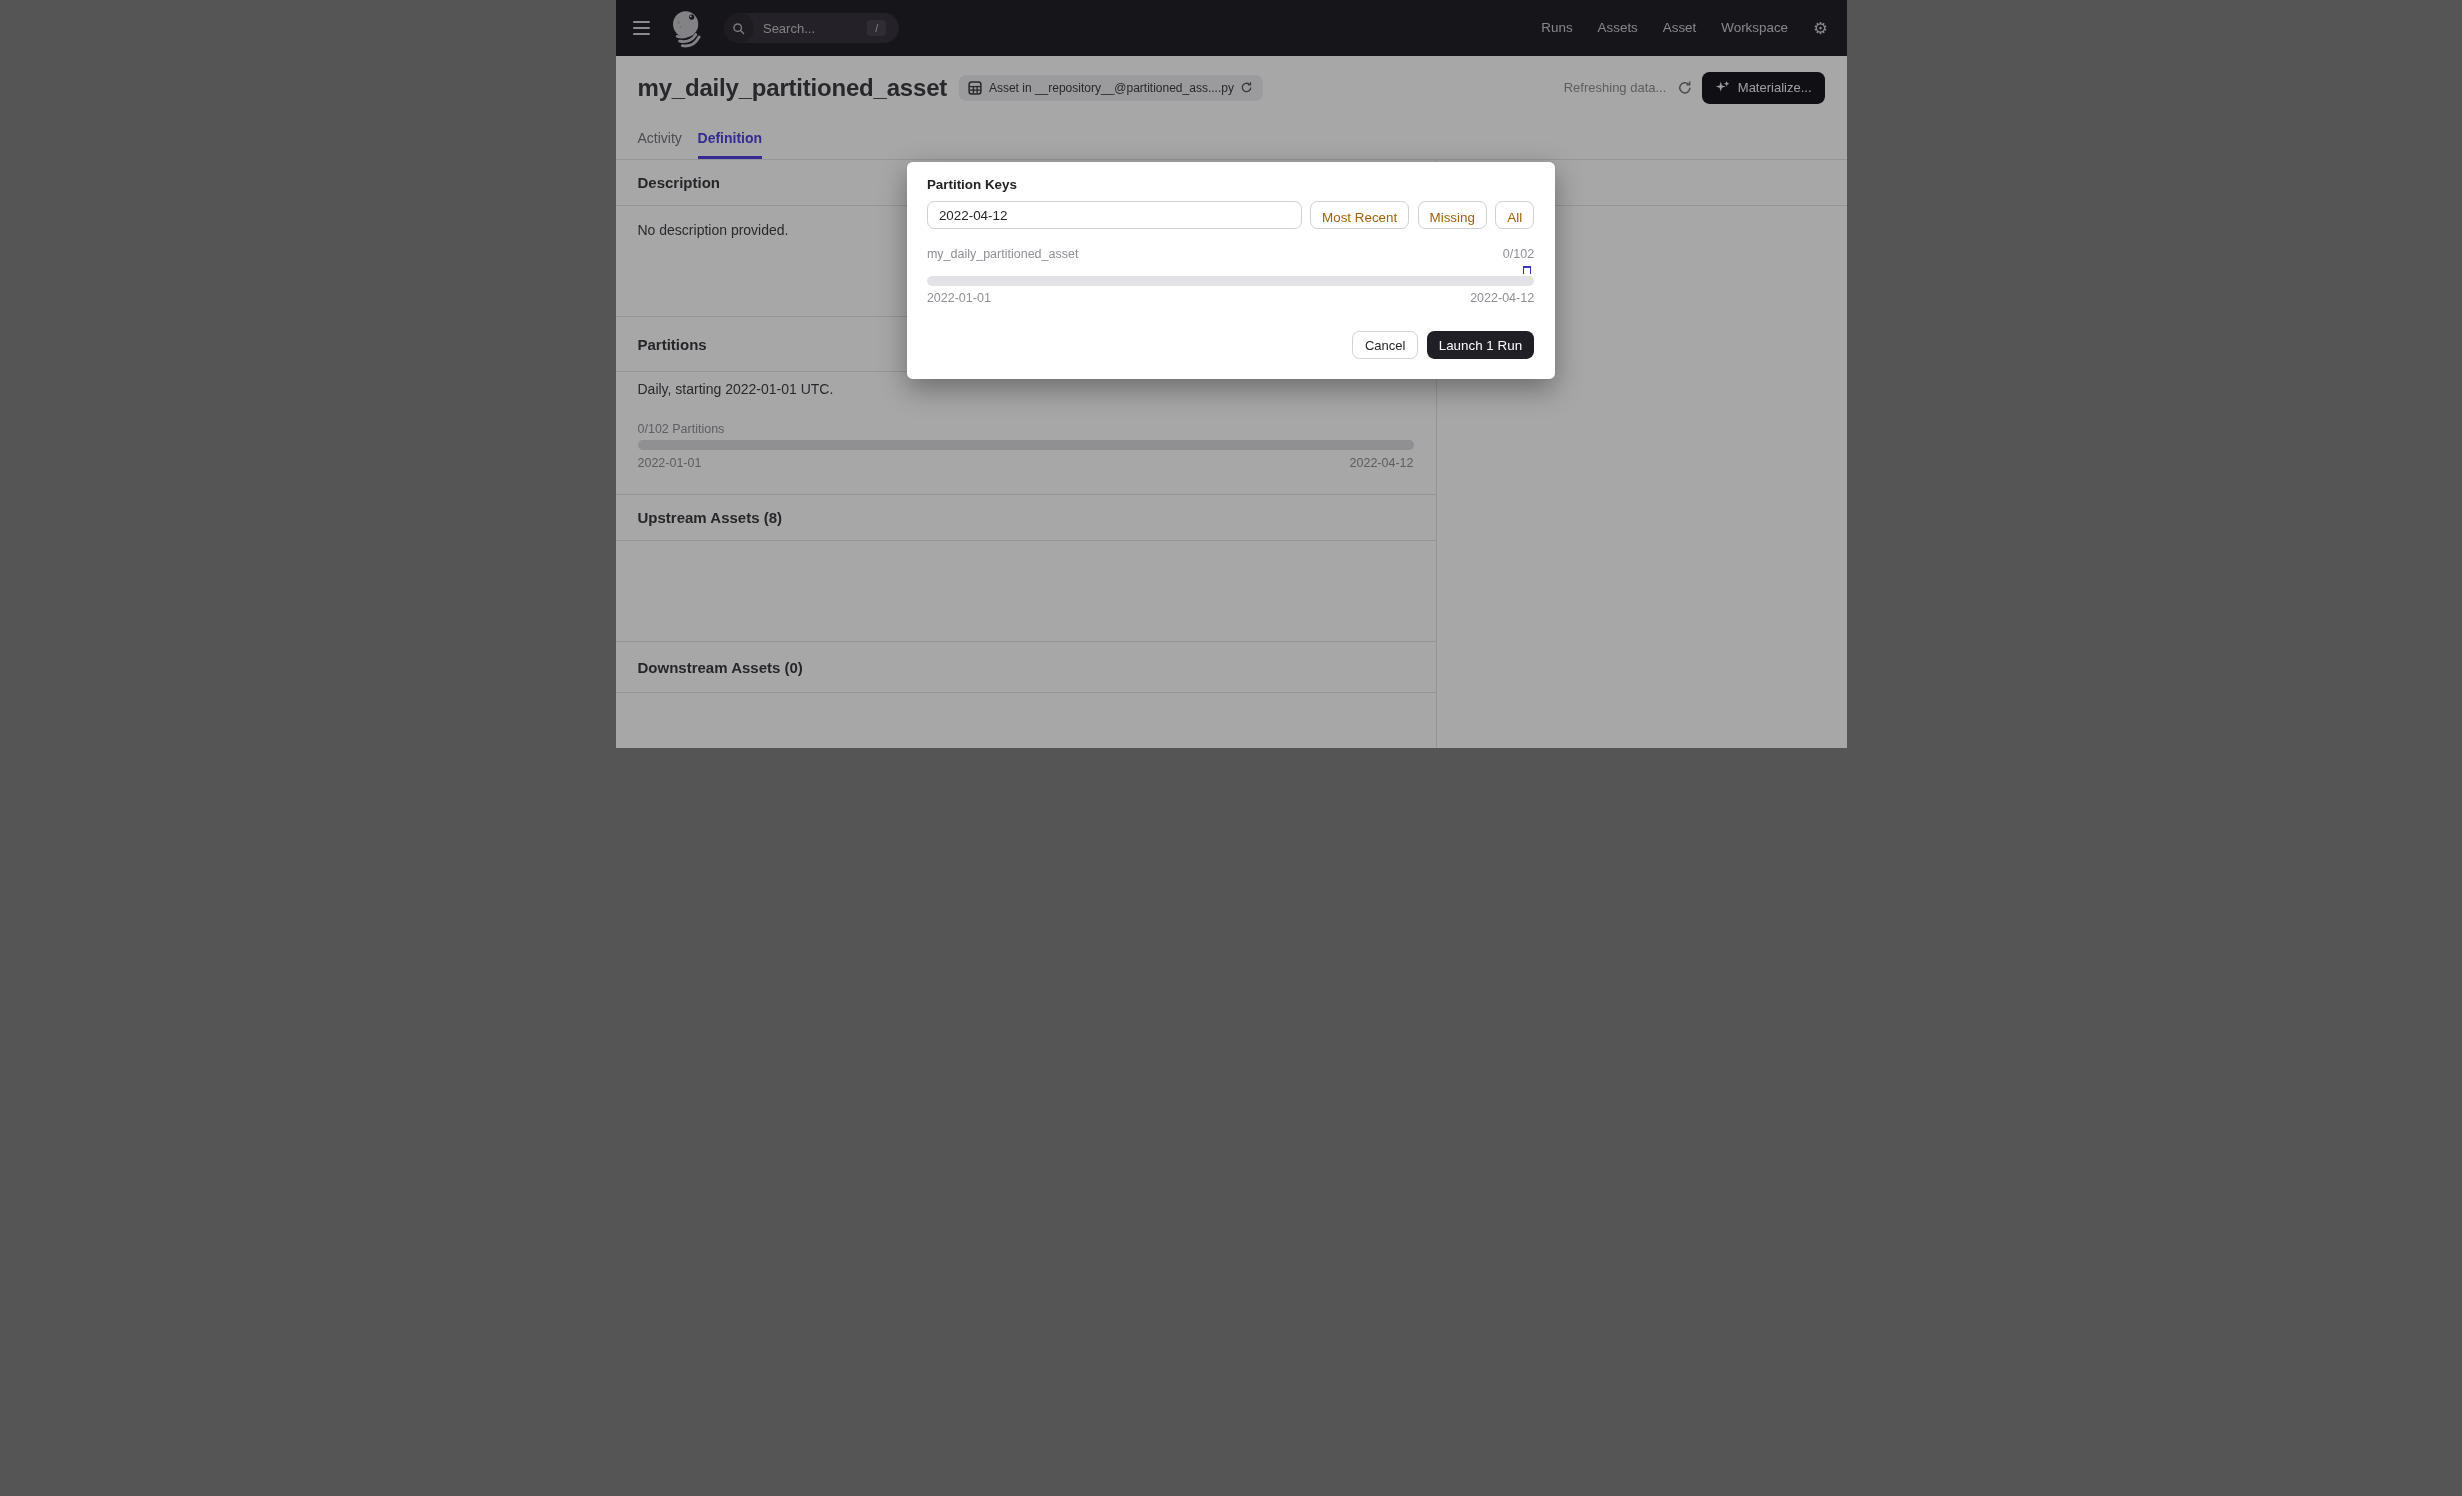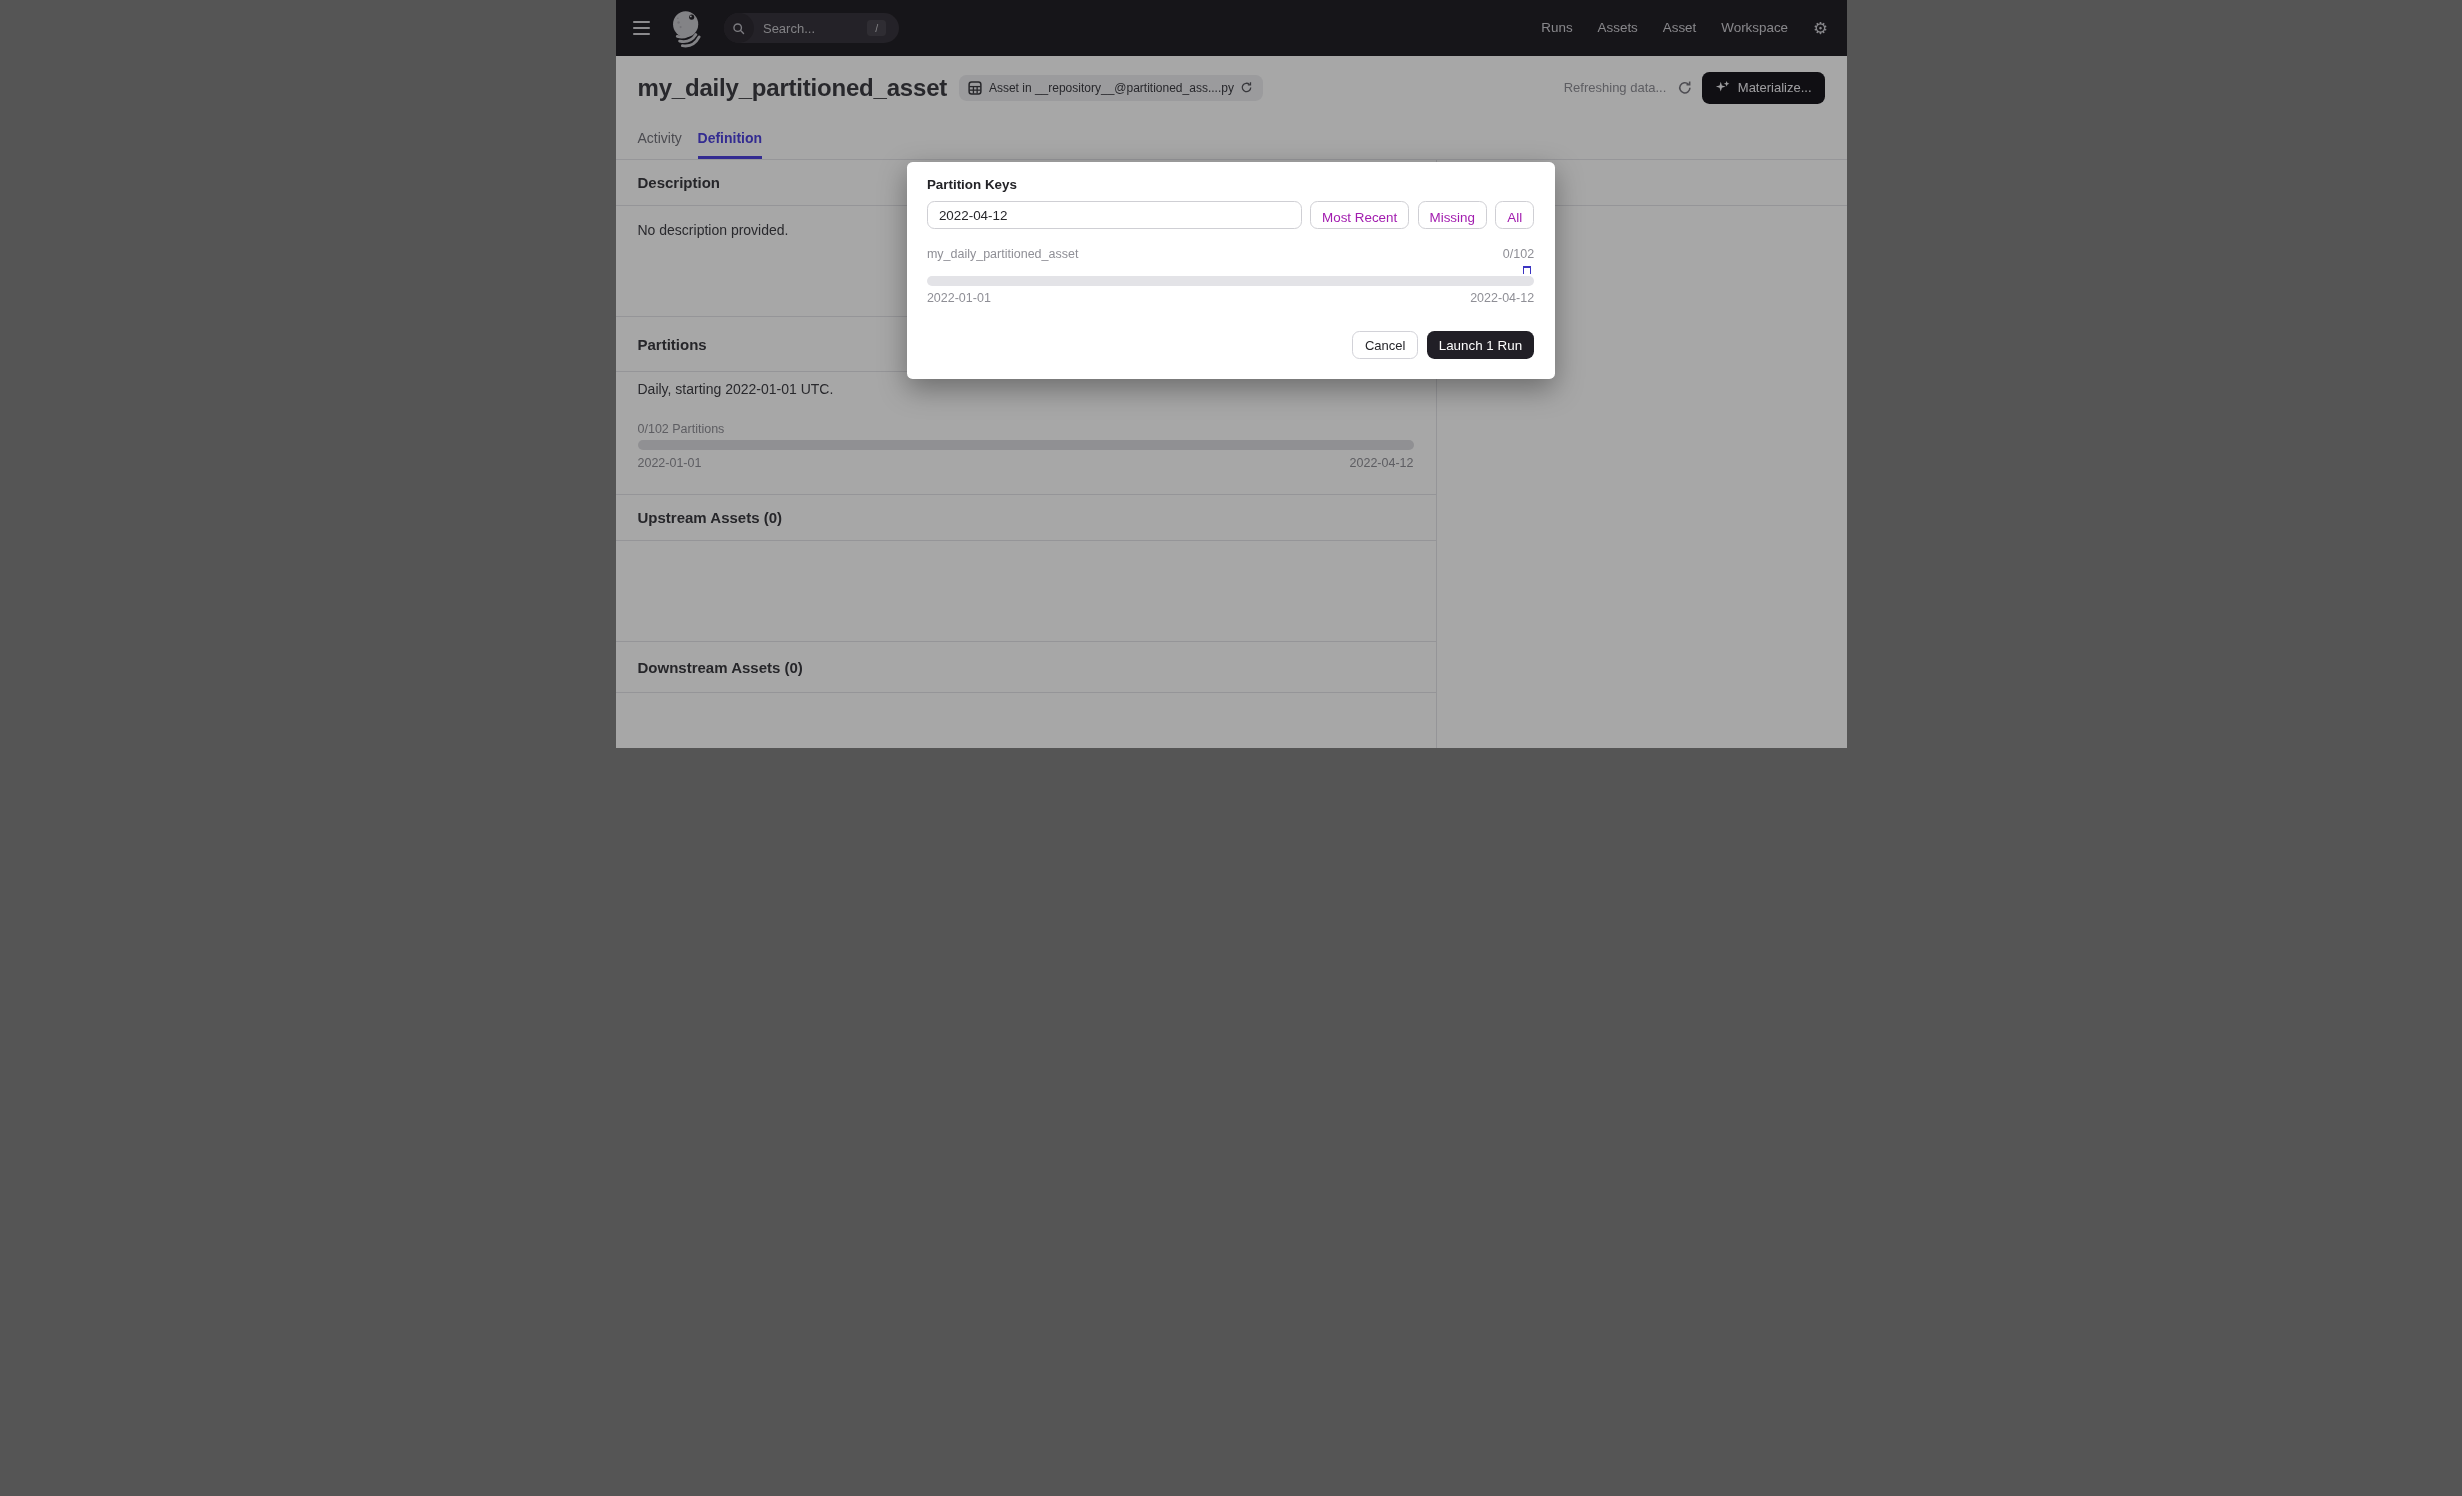--- a/index.html
+++ b/index.html
@@ -72,21 +72,21 @@
            box-shadow:0 9.3px 28px rgba(0,0,0,0.35); }
   .modal-header { height:49px; display:flex; align-items:center; gap:10.2px; padding:0 20.4px;
                   border-bottom:0.9px solid #e5e5e8; }
   .modal-title { font-size:15.7px; color:#3a3a3e; }
   .modal-body { padding:15px 20.4px 0; }
   .pk-label { font-size:13.4px; font-weight:700; color:#232327; }
   .input-row { margin-top:9.3px; display:flex; gap:8.3px; height:28px; }
   .pk-input { width:381px; height:28px; border:0.9px solid #cfcfd4; border-radius:7.4px; padding:0 11px;
               font-size:13.4px; color:#26262a; outline:none; font-family:inherit; }
   .chip { height:28px; background:#fff; border:0.9px solid #cfcfd4; border-radius:7.4px; padding:8px 11px;
-          font-size:13.4px; color:#a21caf; cursor:pointer; white-space:nowrap; font-family:inherit; }
+          font-size:13.4px; color:#a16207; cursor:pointer; white-space:nowrap; font-family:inherit; }
   .p-head { margin-top:16.7px; display:flex; justify-content:space-between; line-height:15px; }
   .marker { width:8.3px; height:7.4px; border:1.9px solid #3c35c2; border-top-width:2.3px; border-bottom:none;
             margin:3.7px 2.8px 1.9px auto; }
   .m-track { background:#e3e3e7; }
   .m-range { margin-top:4.6px; display:flex; justify-content:space-between; }
   .modal-footer { margin-top:24px; padding-bottom:19.4px; display:flex; justify-content:flex-end; gap:8.3px; }
   .btn-cancel { height:28px; background:#fff; border:0.9px solid #d2d2d8; border-radius:7.4px; padding:0 12px;
                 font-size:13px; color:#26262a; cursor:pointer; font-family:inherit; }
   .btn-launch { height:28px; background:#211f26; border:none; border-radius:7.4px; padding:0 12px;
                 font-size:13.4px; color:#fefefe; cursor:pointer; font-family:Liberation Sans, sans-serif; }
@@ -194,21 +194,21 @@
           <div class="sched">Daily, starting 2022-01-01 UTC.</div>
           <div class="graytext cnt">0/102 Partitions</div>
           <div class="track"></div>
           <div class="range-row">
             <span class="graytext">2022-01-01</span>
             <span class="graytext">2022-04-12</span>
           </div>
         </div>
 
         <div class="hrow up-row">
-          <span class="h">Upstream Assets (0)</span>
+          <span class="h">Upstream Assets (8)</span>
         </div>
         <div class="gap-row"></div>
 
         <div class="hrow down-row">
           <span class="h">Downstream Assets (0)</span>
         </div>
         <div></div>
       </div>
 
       <div class="col-right">

